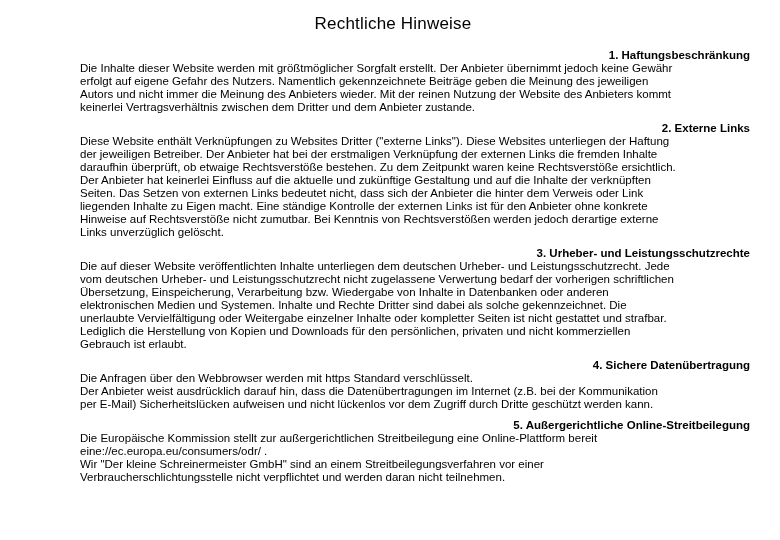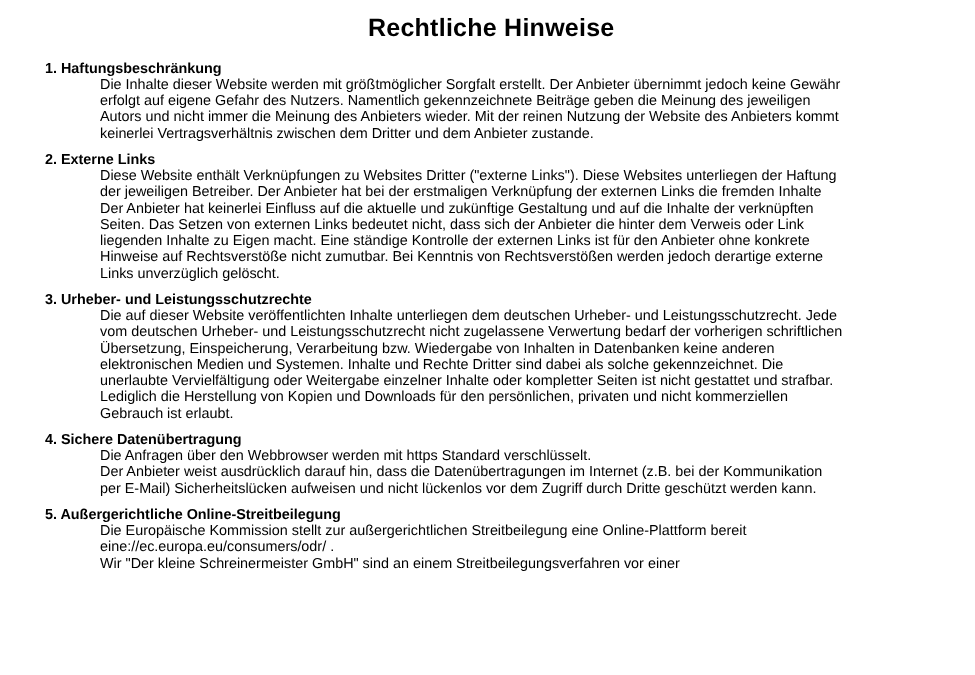--- a/index.html
+++ b/index.html
@@ -13,33 +13,34 @@
     color: #000000;
     font-family: "Liberation Sans", sans-serif;
     font-size: 11.5px;
     line-height: 13px;
     overflow: hidden;
   }
   .content {
     padding: 13px 30px 0 36px;
   }
   .title {
-    font-size: 20px;
-    font-weight: 700;
+    font-size: 17px;
+    font-weight: 400;
     line-height: 21px;
     text-align: center;
     margin: 0 0 15px 0;
     letter-spacing: 0.2px;
   }
   .section {
     margin: 0 0 8px 0;
   }
   .heading {
     font-weight: 700;
     white-space: nowrap;
+    text-align: right;
   }
   .line {
     white-space: nowrap;
     padding-left: 44px;
   }
 </style>
 </head>
 <body>
 
 <div class="content">
@@ -51,45 +52,47 @@
     <div class="line">Die Inhalte dieser Website werden mit größtmöglicher Sorgfalt erstellt. Der Anbieter übernimmt jedoch keine Gewähr</div>
     <div class="line">erfolgt auf eigene Gefahr des Nutzers. Namentlich gekennzeichnete Beiträge geben die Meinung des jeweiligen</div>
     <div class="line">Autors und nicht immer die Meinung des Anbieters wieder. Mit der reinen Nutzung der Website des Anbieters kommt</div>
     <div class="line">keinerlei Vertragsverhältnis zwischen dem Dritter und dem Anbieter zustande.</div>
   </section>
 
   <section class="section">
     <div class="heading">2. Externe Links</div>
     <div class="line">Diese Website enthält Verknüpfungen zu Websites Dritter ("externe Links"). Diese Websites unterliegen der Haftung</div>
     <div class="line">der jeweiligen Betreiber. Der Anbieter hat bei der erstmaligen Verknüpfung der externen Links die fremden Inhalte</div>
+    <div class="line">daraufhin überprüft, ob etwaige Rechtsverstöße bestehen. Zu dem Zeitpunkt waren keine Rechtsverstöße ersichtlich.</div>
     <div class="line">Der Anbieter hat keinerlei Einfluss auf die aktuelle und zukünftige Gestaltung und auf die Inhalte der verknüpften</div>
     <div class="line">Seiten. Das Setzen von externen Links bedeutet nicht, dass sich der Anbieter die hinter dem Verweis oder Link</div>
     <div class="line">liegenden Inhalte zu Eigen macht. Eine ständige Kontrolle der externen Links ist für den Anbieter ohne konkrete</div>
     <div class="line">Hinweise auf Rechtsverstöße nicht zumutbar. Bei Kenntnis von Rechtsverstößen werden jedoch derartige externe</div>
     <div class="line">Links unverzüglich gelöscht.</div>
   </section>
 
   <section class="section">
     <div class="heading">3. Urheber- und Leistungsschutzrechte</div>
     <div class="line">Die auf dieser Website veröffentlichten Inhalte unterliegen dem deutschen Urheber- und Leistungsschutzrecht. Jede</div>
     <div class="line">vom deutschen Urheber- und Leistungsschutzrecht nicht zugelassene Verwertung bedarf der vorherigen schriftlichen</div>
-    <div class="line">Übersetzung, Einspeicherung, Verarbeitung bzw. Wiedergabe von Inhalten in Datenbanken keine anderen</div>
+    <div class="line">Übersetzung, Einspeicherung, Verarbeitung bzw. Wiedergabe von Inhalte in Datenbanken oder anderen</div>
     <div class="line">elektronischen Medien und Systemen. Inhalte und Rechte Dritter sind dabei als solche gekennzeichnet. Die</div>
     <div class="line">unerlaubte Vervielfältigung oder Weitergabe einzelner Inhalte oder kompletter Seiten ist nicht gestattet und strafbar.</div>
     <div class="line">Lediglich die Herstellung von Kopien und Downloads für den persönlichen, privaten und nicht kommerziellen</div>
     <div class="line">Gebrauch ist erlaubt.</div>
   </section>
 
   <section class="section">
     <div class="heading">4. Sichere Datenübertragung</div>
     <div class="line">Die Anfragen über den Webbrowser werden mit https Standard verschlüsselt.</div>
     <div class="line">Der Anbieter weist ausdrücklich darauf hin, dass die Datenübertragungen im Internet (z.B. bei der Kommunikation</div>
     <div class="line">per E-Mail) Sicherheitslücken aufweisen und nicht lückenlos vor dem Zugriff durch Dritte geschützt werden kann.</div>
   </section>
 
   <section class="section">
     <div class="heading">5. Außergerichtliche Online-Streitbeilegung</div>
     <div class="line">Die Europäische Kommission stellt zur außergerichtlichen Streitbeilegung eine Online-Plattform bereit</div>
     <div class="line">eine://ec.europa.eu/consumers/odr/ .</div>
     <div class="line">Wir "Der kleine Schreinermeister GmbH" sind an einem Streitbeilegungsverfahren vor einer</div>
+    <div class="line">Verbraucherschlichtungsstelle nicht verpflichtet und werden daran nicht teilnehmen.</div>
   </section>
 
 </div>
 
 </body></html>

